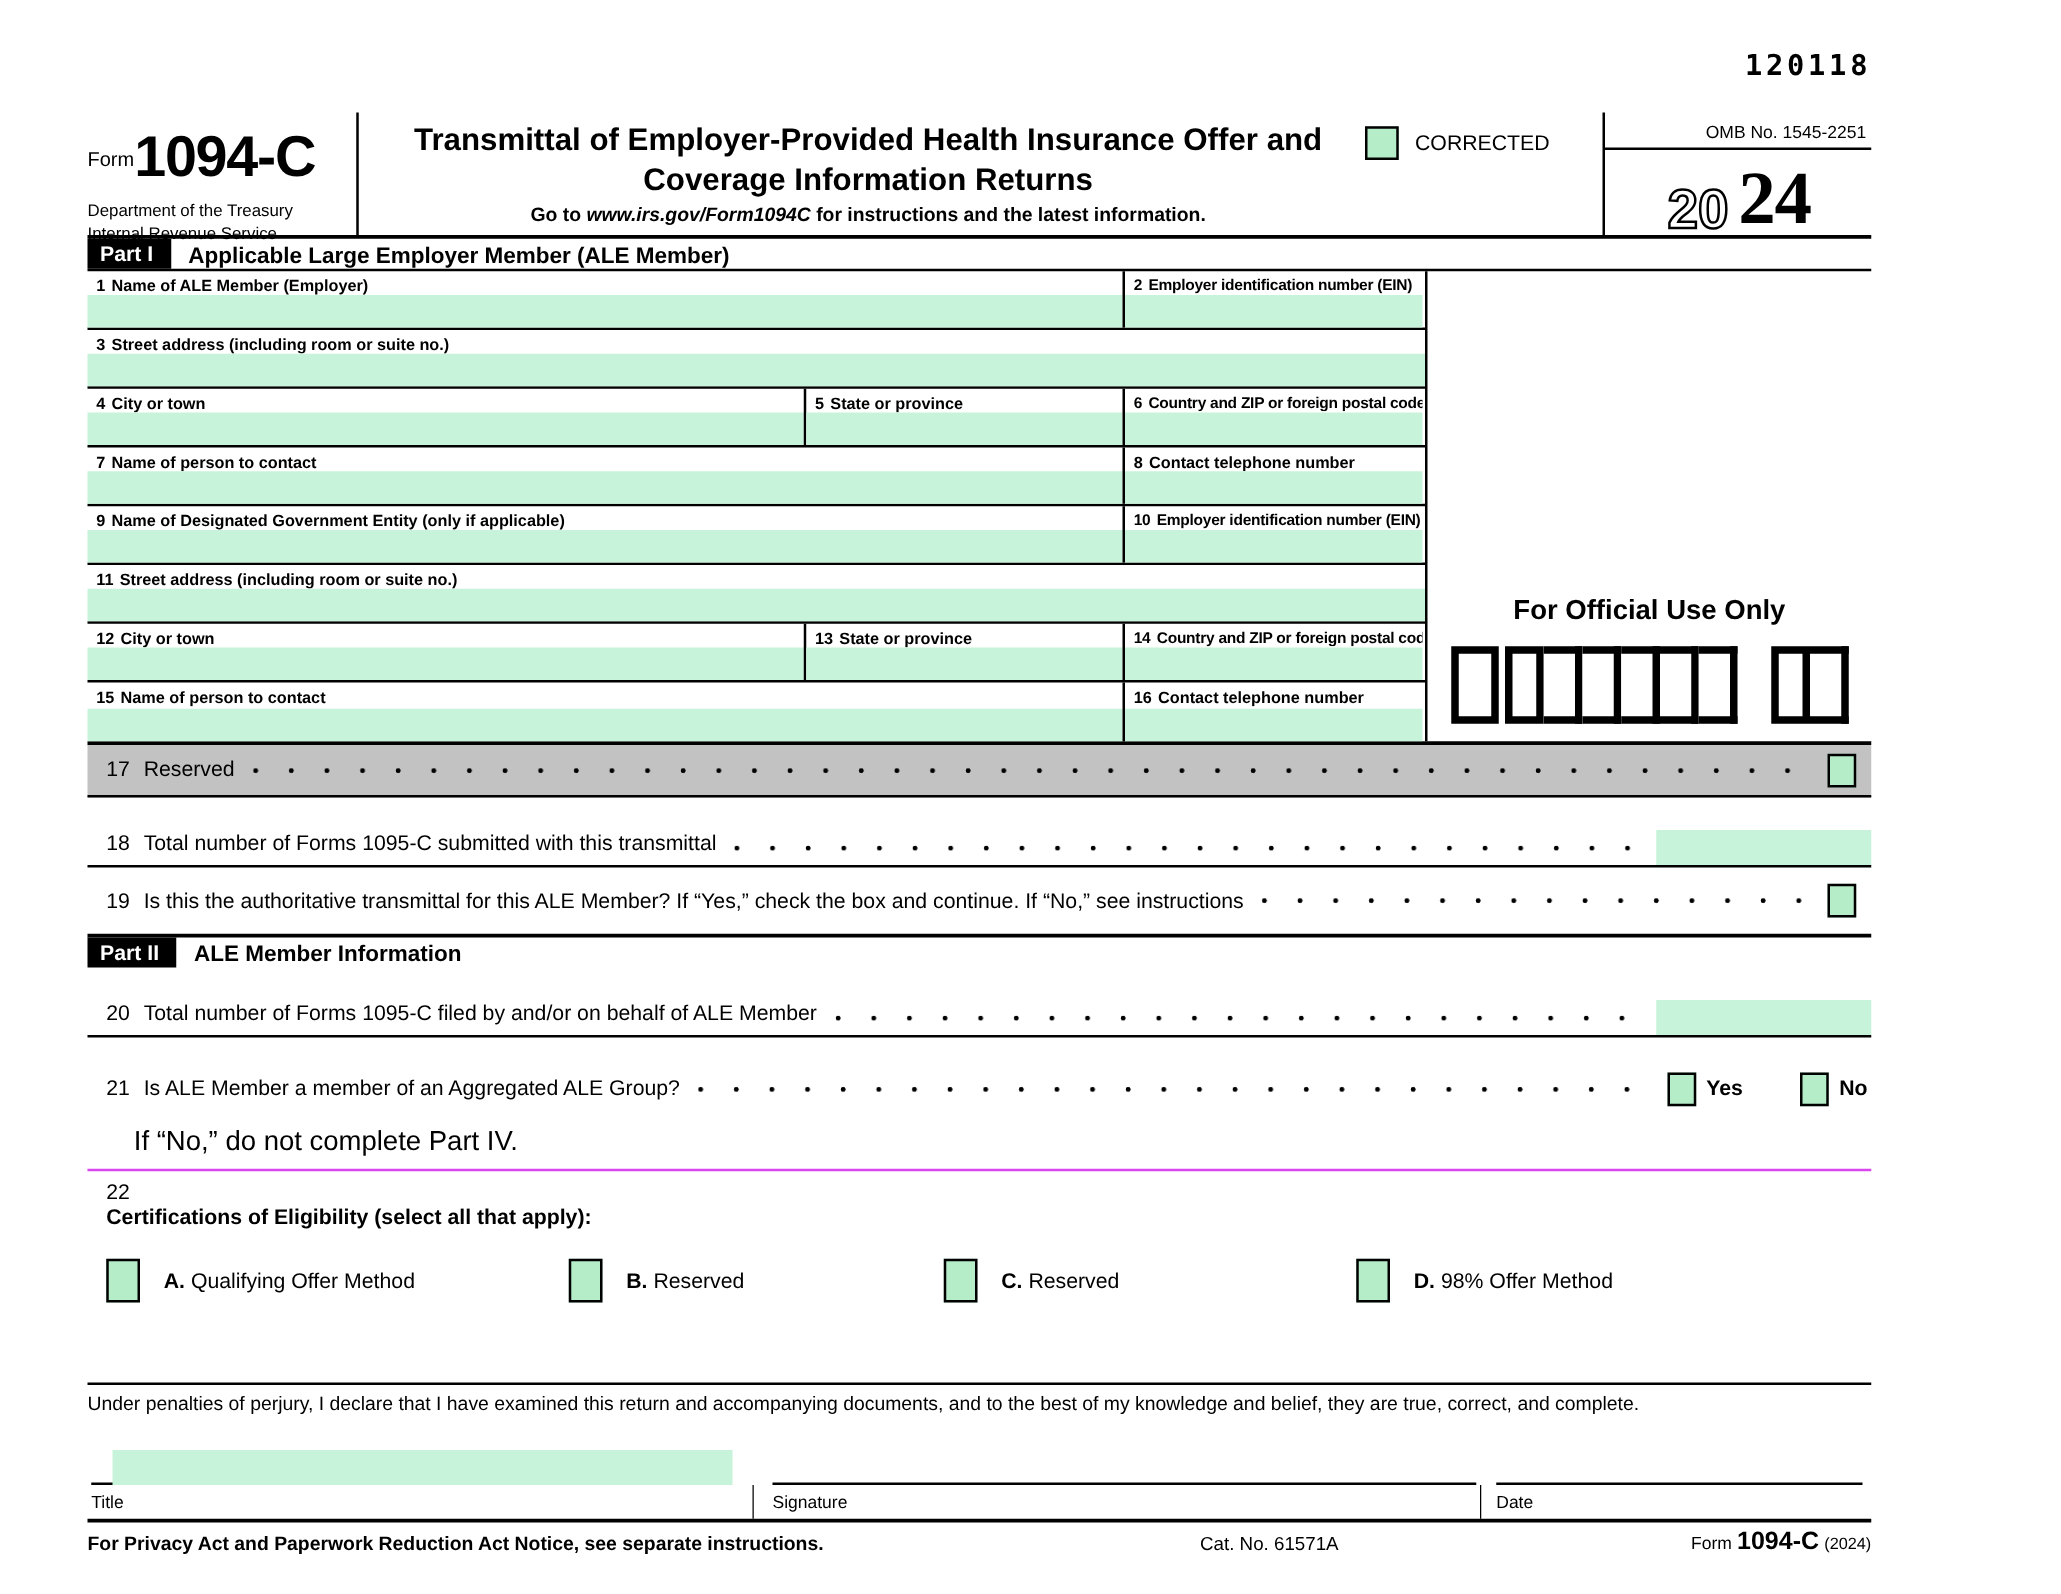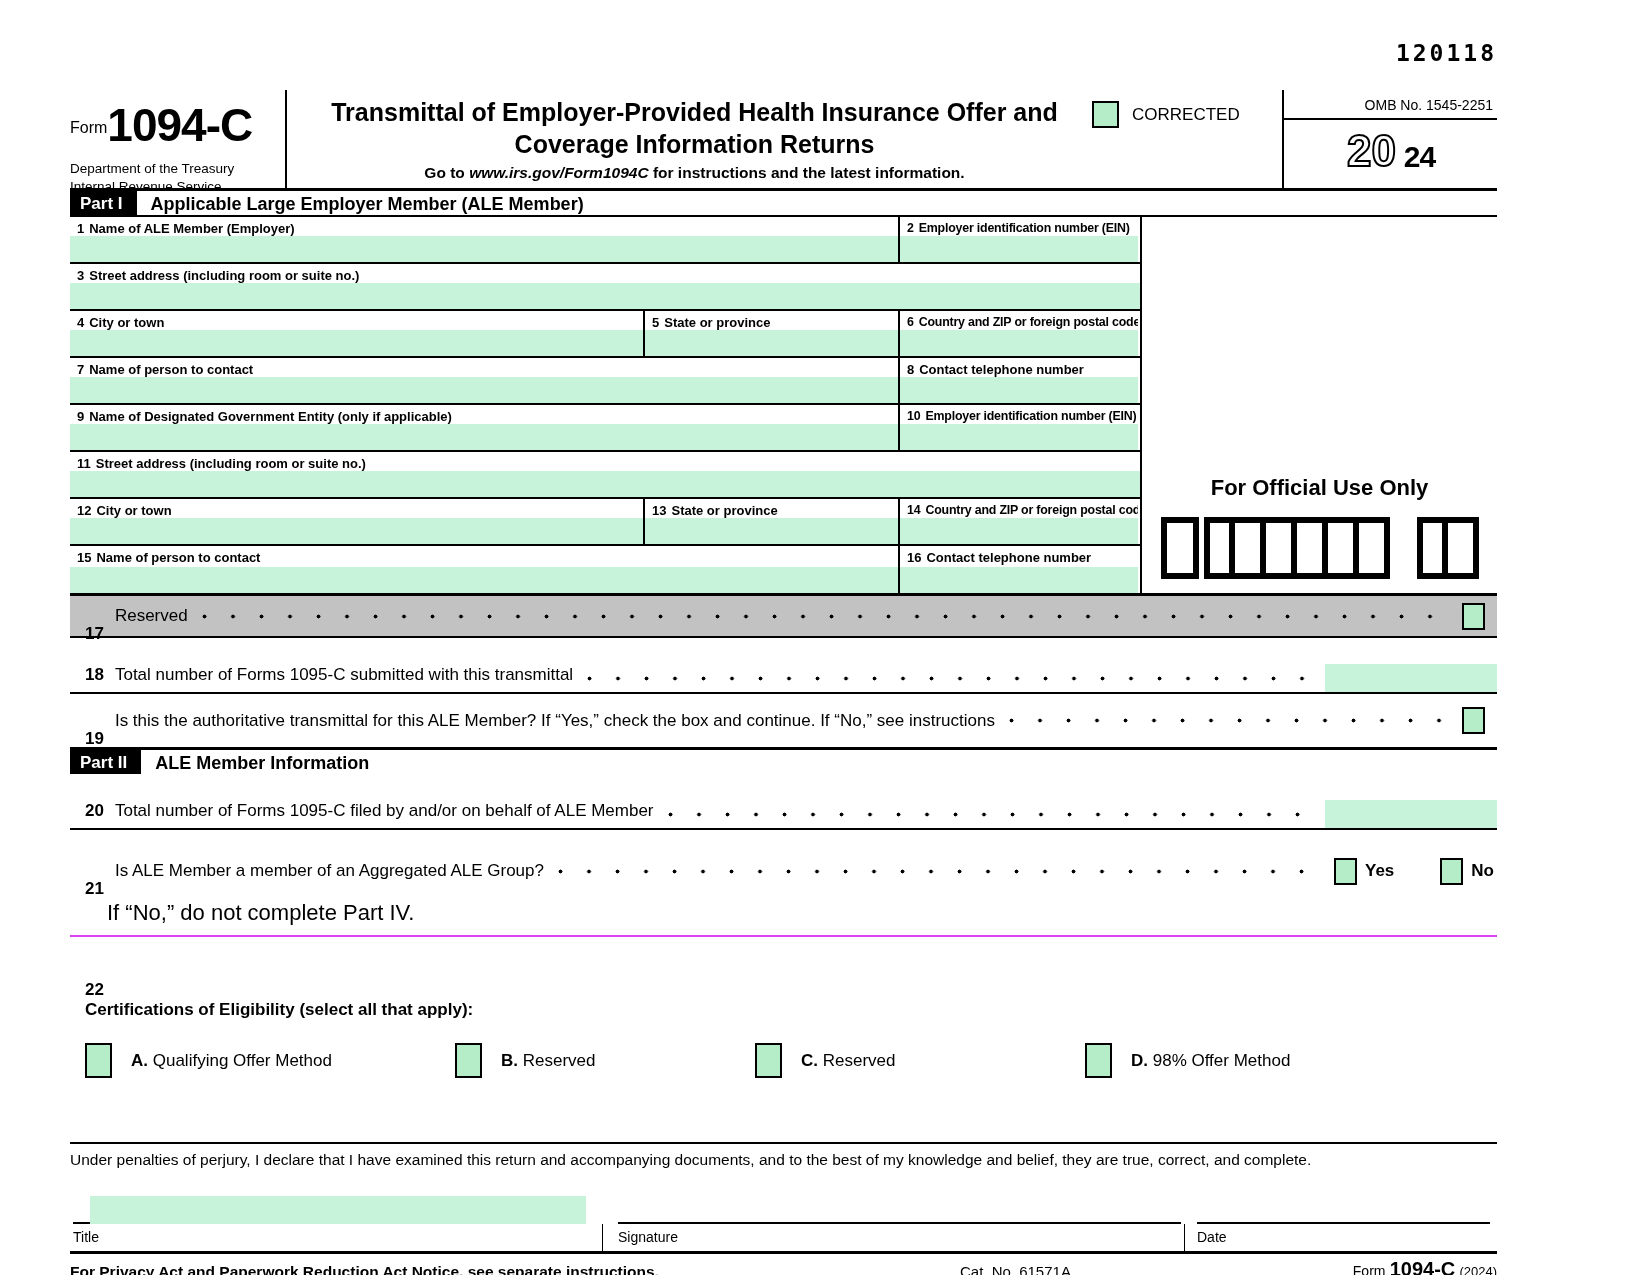--- a/index.html
+++ b/index.html
@@ -22,21 +22,21 @@
   .title-line { font-size:25px; font-weight:bold; line-height:1.28; }
   .goto-line { font-size:15.5px; font-weight:bold; margin-top:4px; }
   .goto-url { font-style:italic; }
   .corrected-group { width:180px; display:flex; align-items:flex-start; padding-top:5px; }
   .checkbox { background:#b5edc9; border:2px solid #000; display:inline-block; }
   .cb-corrected { width:27px; height:27px; flex:0 0 auto; }
   .corrected-label { font-size:17px; margin-left:13px; margin-top:4px; }
   .hdr-right { width:213px; text-align:right; }
   .omb { font-size:14px; padding:7px 4px 5px 4px; border-bottom:2px solid #000; }
   .year { margin-top:8px; display:flex; justify-content:center; align-items:flex-end; }
-  .year-bold { font-size:30px; font-weight:bold; letter-spacing:-1px; line-height:1; }
+  .year-bold { font-size:60px; font-weight:bold; letter-spacing:-1px; line-height:1;font-family:Liberation Serif, serif; }
 
   
   .part-bar { border-top:3px solid #000; height:27px; display:flex; align-items:stretch; }
   .part-label { background:#000; color:#fff; font-weight:bold; font-size:17px; padding:2px 14px 0 10px; display:flex; align-items:center; }
   .part-title { font-weight:bold; font-size:18px; padding:3px 0 0 14px; }
 
   
   .grid-wrap { display:flex; border-top:2px solid #000; border-bottom:3px solid #000; }
   .grid-left { width:1070px;font-weight:bold; }
   .grid-row { display:flex; height:47px; border-bottom:2px solid #000; }
@@ -56,21 +56,21 @@
   .ou-row { display:flex; align-items:flex-end; }
   .ou-box { width:38px; height:62px; border:6px solid #000; background:#fff; }
   .ou-group { display:flex; margin-left:5px; }
   .ou-cell { width:31px; height:62px; border:6px solid #000; border-left-width:0; background:#fff; }
   .ou-cell:first-child { border-left-width:6px; }
   .ou-gap { width:22px; }
 
   
   .dots { flex:1 1 auto; height:5px; margin:0 10px 0 14px; background-image:radial-gradient(circle at 2.5px 2.5px, #000 1.7px, transparent 2.2px); background-size:28.5px 5px; background-repeat:repeat-x; }
   .line-row { display:flex; align-items:center; font-size:17px; }
-  .line-num { font-weight:bold; margin-right:11px;margin-top:36px; }
+  .line-num { font-weight:normal; margin-right:11px; }
   .row17 { height:42px; background:#c2c2c2; padding-left:15px; border-bottom:2px solid #000; }
   .row17 .cb { margin-right:12px; }
   .cb { width:23px; height:27px; background:#b5edc9; border:2px solid #000; flex:0 0 auto; }
   .row-amount { margin-top:19px; height:37px; align-items:flex-end; border-bottom:2px solid #000; padding-left:15px; }
   .row-amount .line-text { padding-bottom:7px; }
   .row-amount .line-num { padding-bottom:7px; }
   .row-amount .dots { margin-bottom:11px; }
   .amount-input { width:172px; height:28px; background:#c6f3d9; flex:0 0 auto; }
   .row19 { margin-top:9px; height:35px; padding-left:15px; }
   .row19 .cb { margin-right:12px; }

